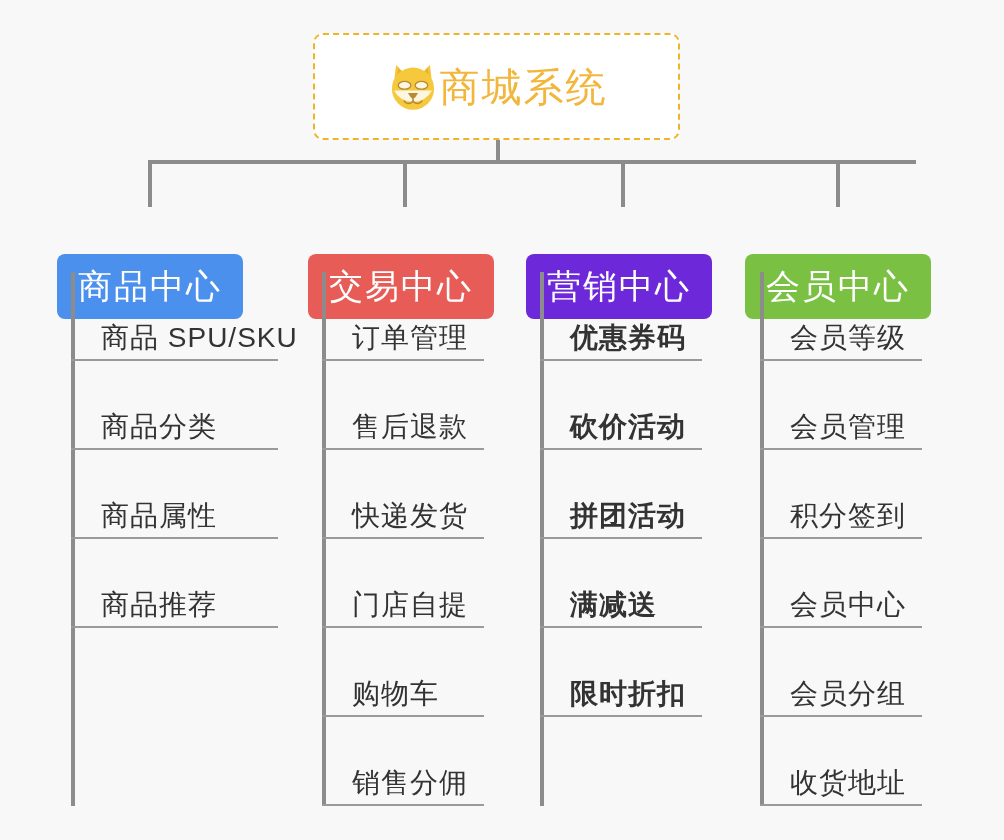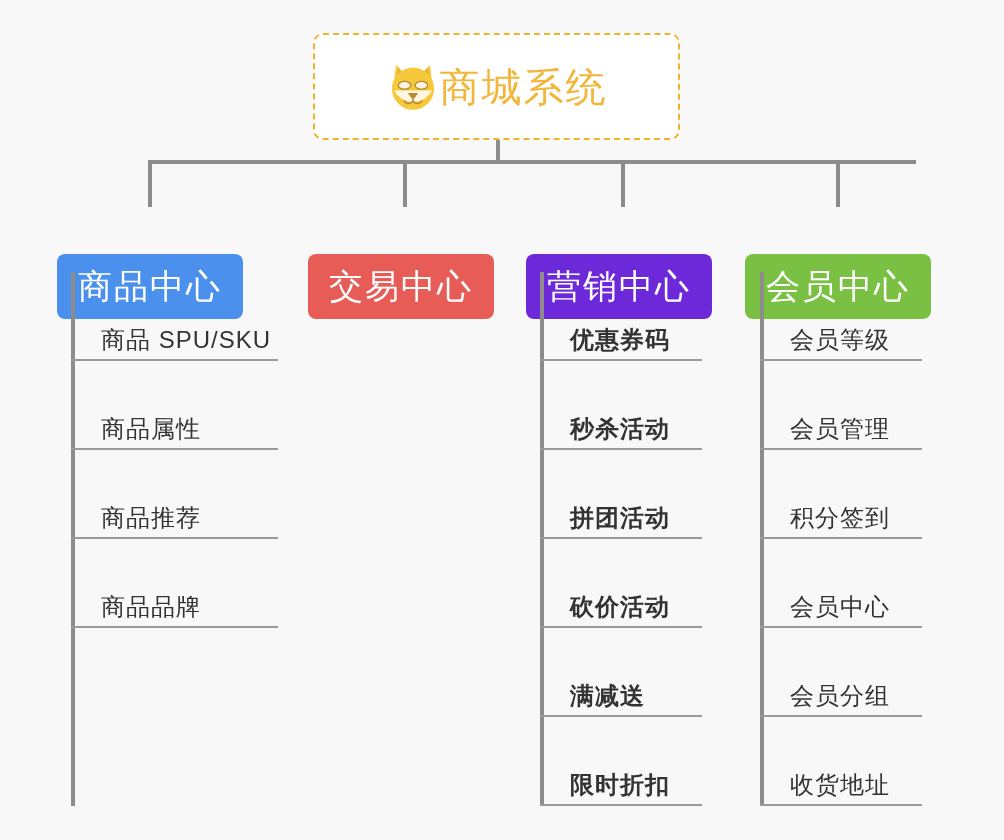--- a/index.html
+++ b/index.html
@@ -109,21 +109,21 @@
     position: relative;
     box-sizing: border-box;
     height: 89px;
     border-bottom: 2px solid #9a9a9a;
     display: flex;
     align-items: flex-end;
     padding-left: 30px;
     padding-bottom: 4px;
   }
   .leaf-label {
-    font-size: 24px;
+    font-size: 28px;
     color: #333333;
     line-height: 1.2;
     white-space: nowrap;
     letter-spacing: 1px;
   }
 </style>
 </head>
 <body>
 
 <div id="chart">
@@ -154,52 +154,70 @@
   <div class="conn conn-v drop" style="left:148px;"></div>
   <div class="col-header" style="left:57px; width:186px; background:#4a90ec;">
     <span>商品中心</span>
   </div>
   <div class="col-body" style="left:71px; width:207px;">
     <div class="spine" style="height:534px;"></div>
     <div class="leaf">
         <span class="leaf-label">商品 SPU/SKU</span>
       </div>
     <div class="leaf">
+        <span class="leaf-label">商品分类</span>
+      </div>
+    <div class="leaf">
         <span class="leaf-label">商品属性</span>
       </div>
     <div class="leaf">
         <span class="leaf-label">商品推荐</span>
-      </div>
-    <div class="leaf">
-        <span class="leaf-label">商品品牌</span>
       </div>
   </div>
 
   <div class="conn conn-v drop" style="left:403px;"></div>
   <div class="col-header" style="left:308px; width:186px; background:#e75c57;align-items:center;">
     <span>交易中心</span>
   </div>
+  <div class="col-body" style="left:322px; width:162px;">
+    <div class="spine" style="height:534px;"></div>
+    <div class="leaf">
+        <span class="leaf-label">订单管理</span>
+      </div>
+    <div class="leaf">
+        <span class="leaf-label">售后退款</span>
+      </div>
+    <div class="leaf">
+        <span class="leaf-label">快递发货</span>
+      </div>
+    <div class="leaf">
+        <span class="leaf-label">门店自提</span>
+      </div>
+    <div class="leaf">
+        <span class="leaf-label">购物车</span>
+      </div>
+    <div class="leaf">
+        <span class="leaf-label">销售分佣</span>
+      </div>
+  </div>
 
   <div class="conn conn-v drop" style="left:621px;"></div>
   <div class="col-header" style="left:526px; width:186px; background:#6d28d9;">
     <span>营销中心</span>
   </div>
   <div class="col-body" style="left:540px; width:162px;font-weight:bold;">
     <div class="spine" style="height:534px;"></div>
     <div class="leaf">
         <span class="leaf-label">优惠券码</span>
       </div>
     <div class="leaf">
-        <span class="leaf-label">秒杀活动</span>
+        <span class="leaf-label">砍价活动</span>
       </div>
     <div class="leaf">
         <span class="leaf-label">拼团活动</span>
-      </div>
-    <div class="leaf">
-        <span class="leaf-label">砍价活动</span>
       </div>
     <div class="leaf">
         <span class="leaf-label">满减送</span>
       </div>
     <div class="leaf">
         <span class="leaf-label">限时折扣</span>
       </div>
   </div>
 
   <div class="conn conn-v drop" style="left:836px;"></div>

